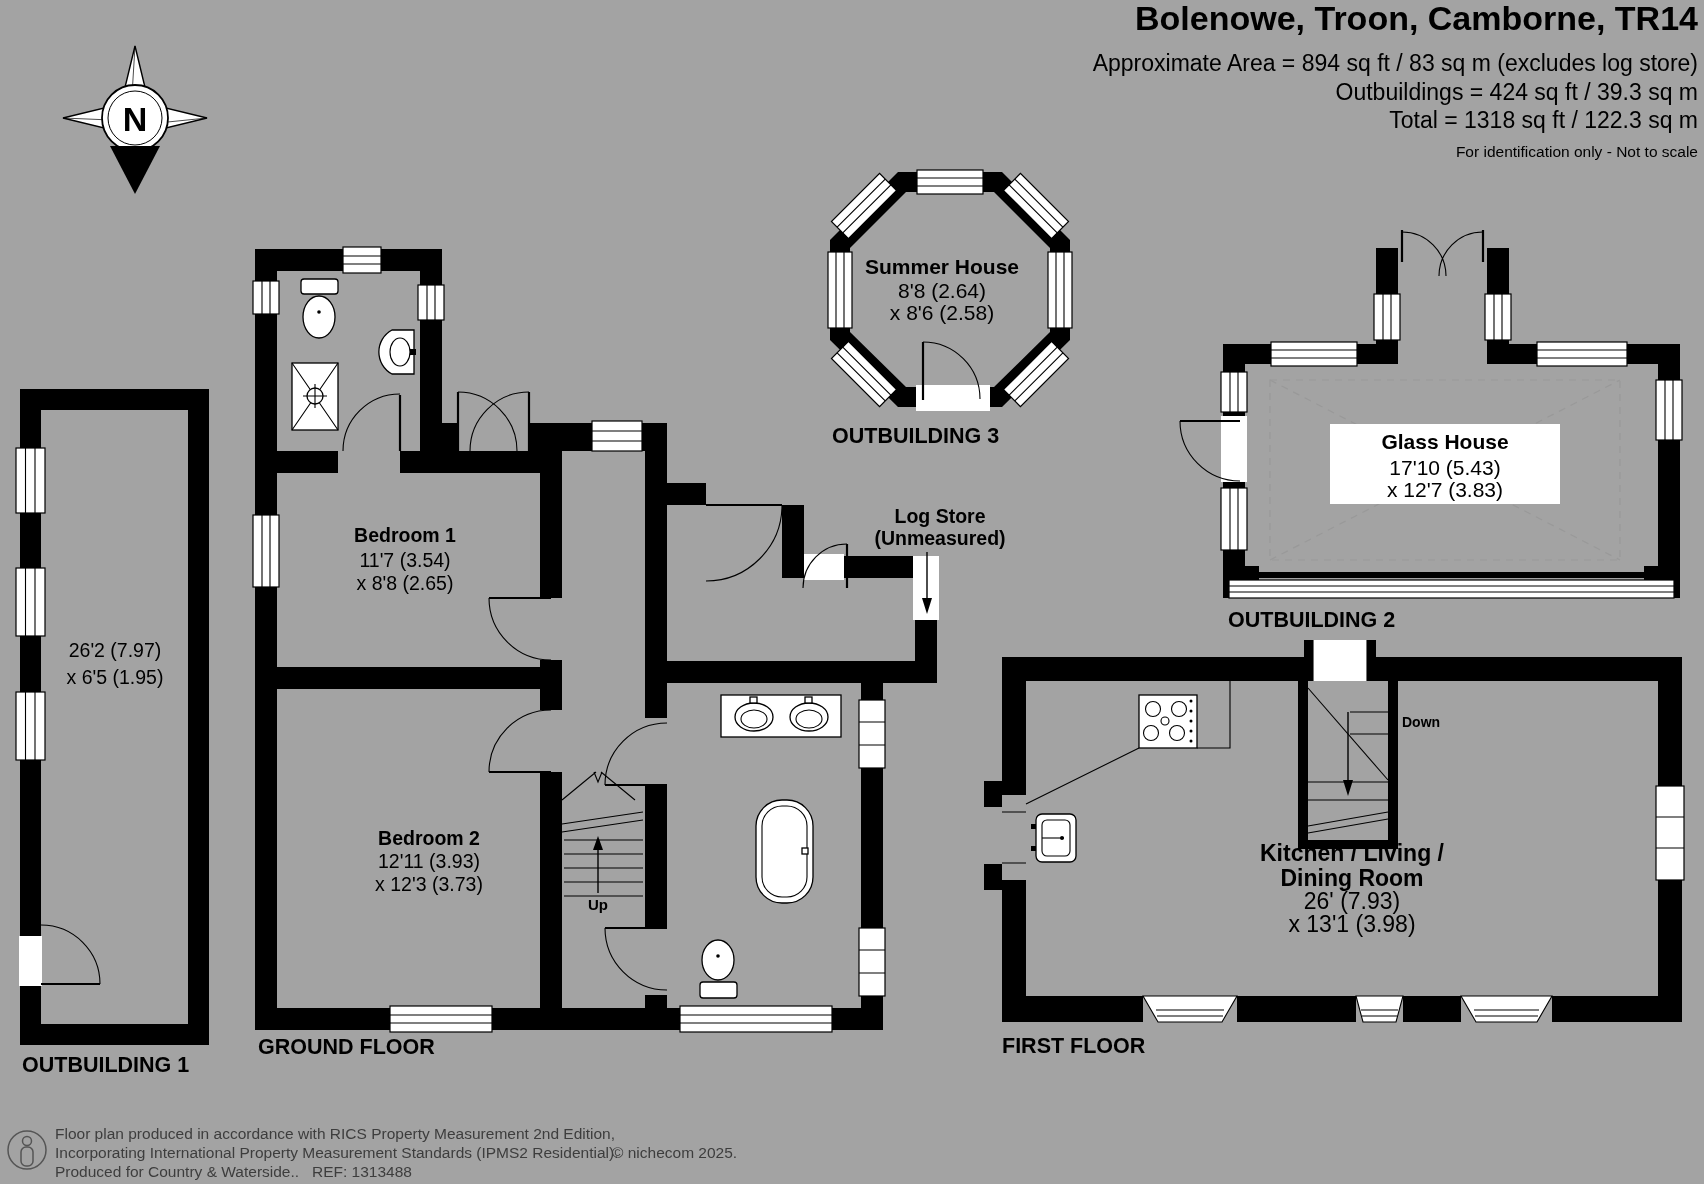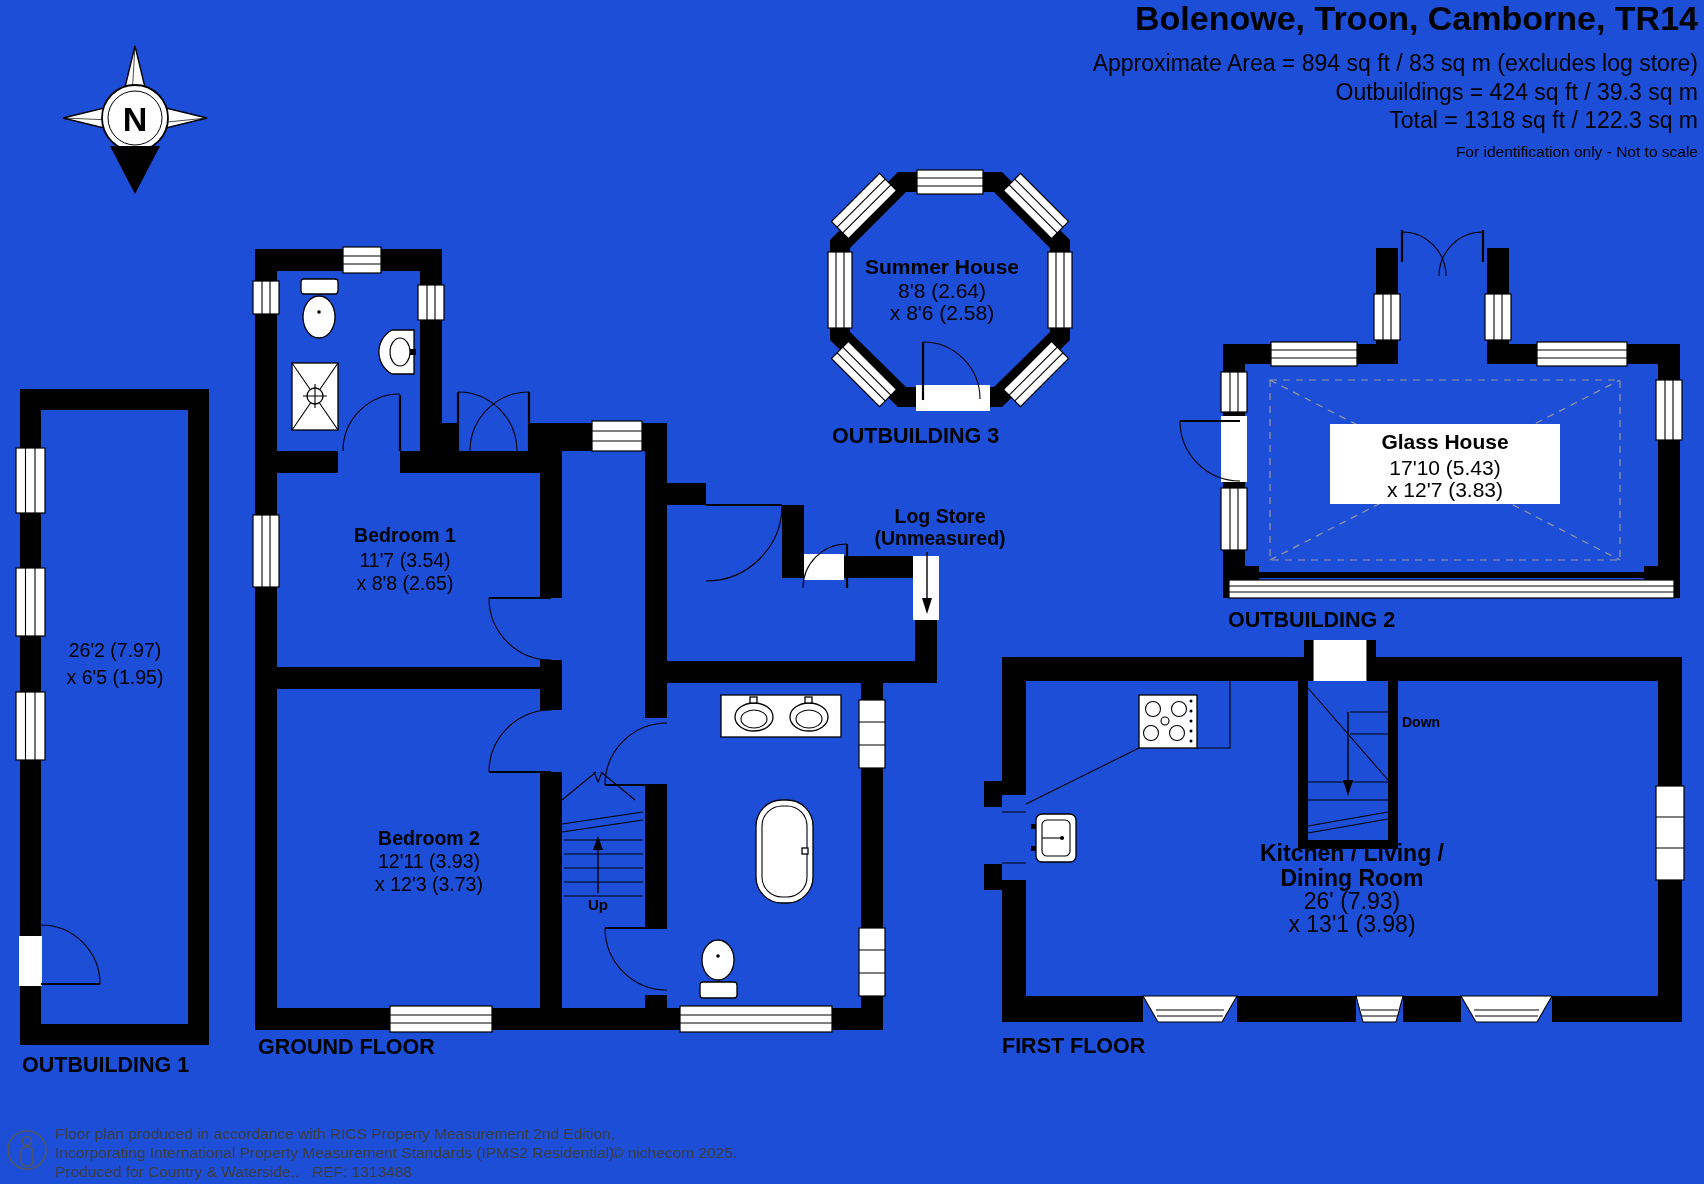--- a/index.html
+++ b/index.html
@@ -1,16 +1,16 @@
 <!DOCTYPE html>
 <html><head>
 <meta charset="utf-8">
 <style>
   html,body{margin:0;padding:0;background:#fff;}
-  .page{position:relative;width:1704px;height:1184px;background:#1d4ed8;overflow:hidden;
+  .page{position:relative;width:1704px;height:1184px;background:#a3a3a3;overflow:hidden;
         font-family:"Liberation Sans", sans-serif;}
   svg{display:block;}
   svg text{fill:#000;font-family:"Liberation Sans", sans-serif;}
   .t-title{font-size:34px;font-weight:700;}
   .t-sub{font-size:23px;font-weight:400;}
   .t-note{font-size:15.5px;font-weight:400;}
   .t-label{font-size:21.5px;font-weight:700;}
   .t-room-name{font-size:19.5px;font-weight:700;}
   .t-room-dim{font-size:19.5px;font-weight:400;}
   .t-room-name-md{font-size:21px;font-weight:700;}

